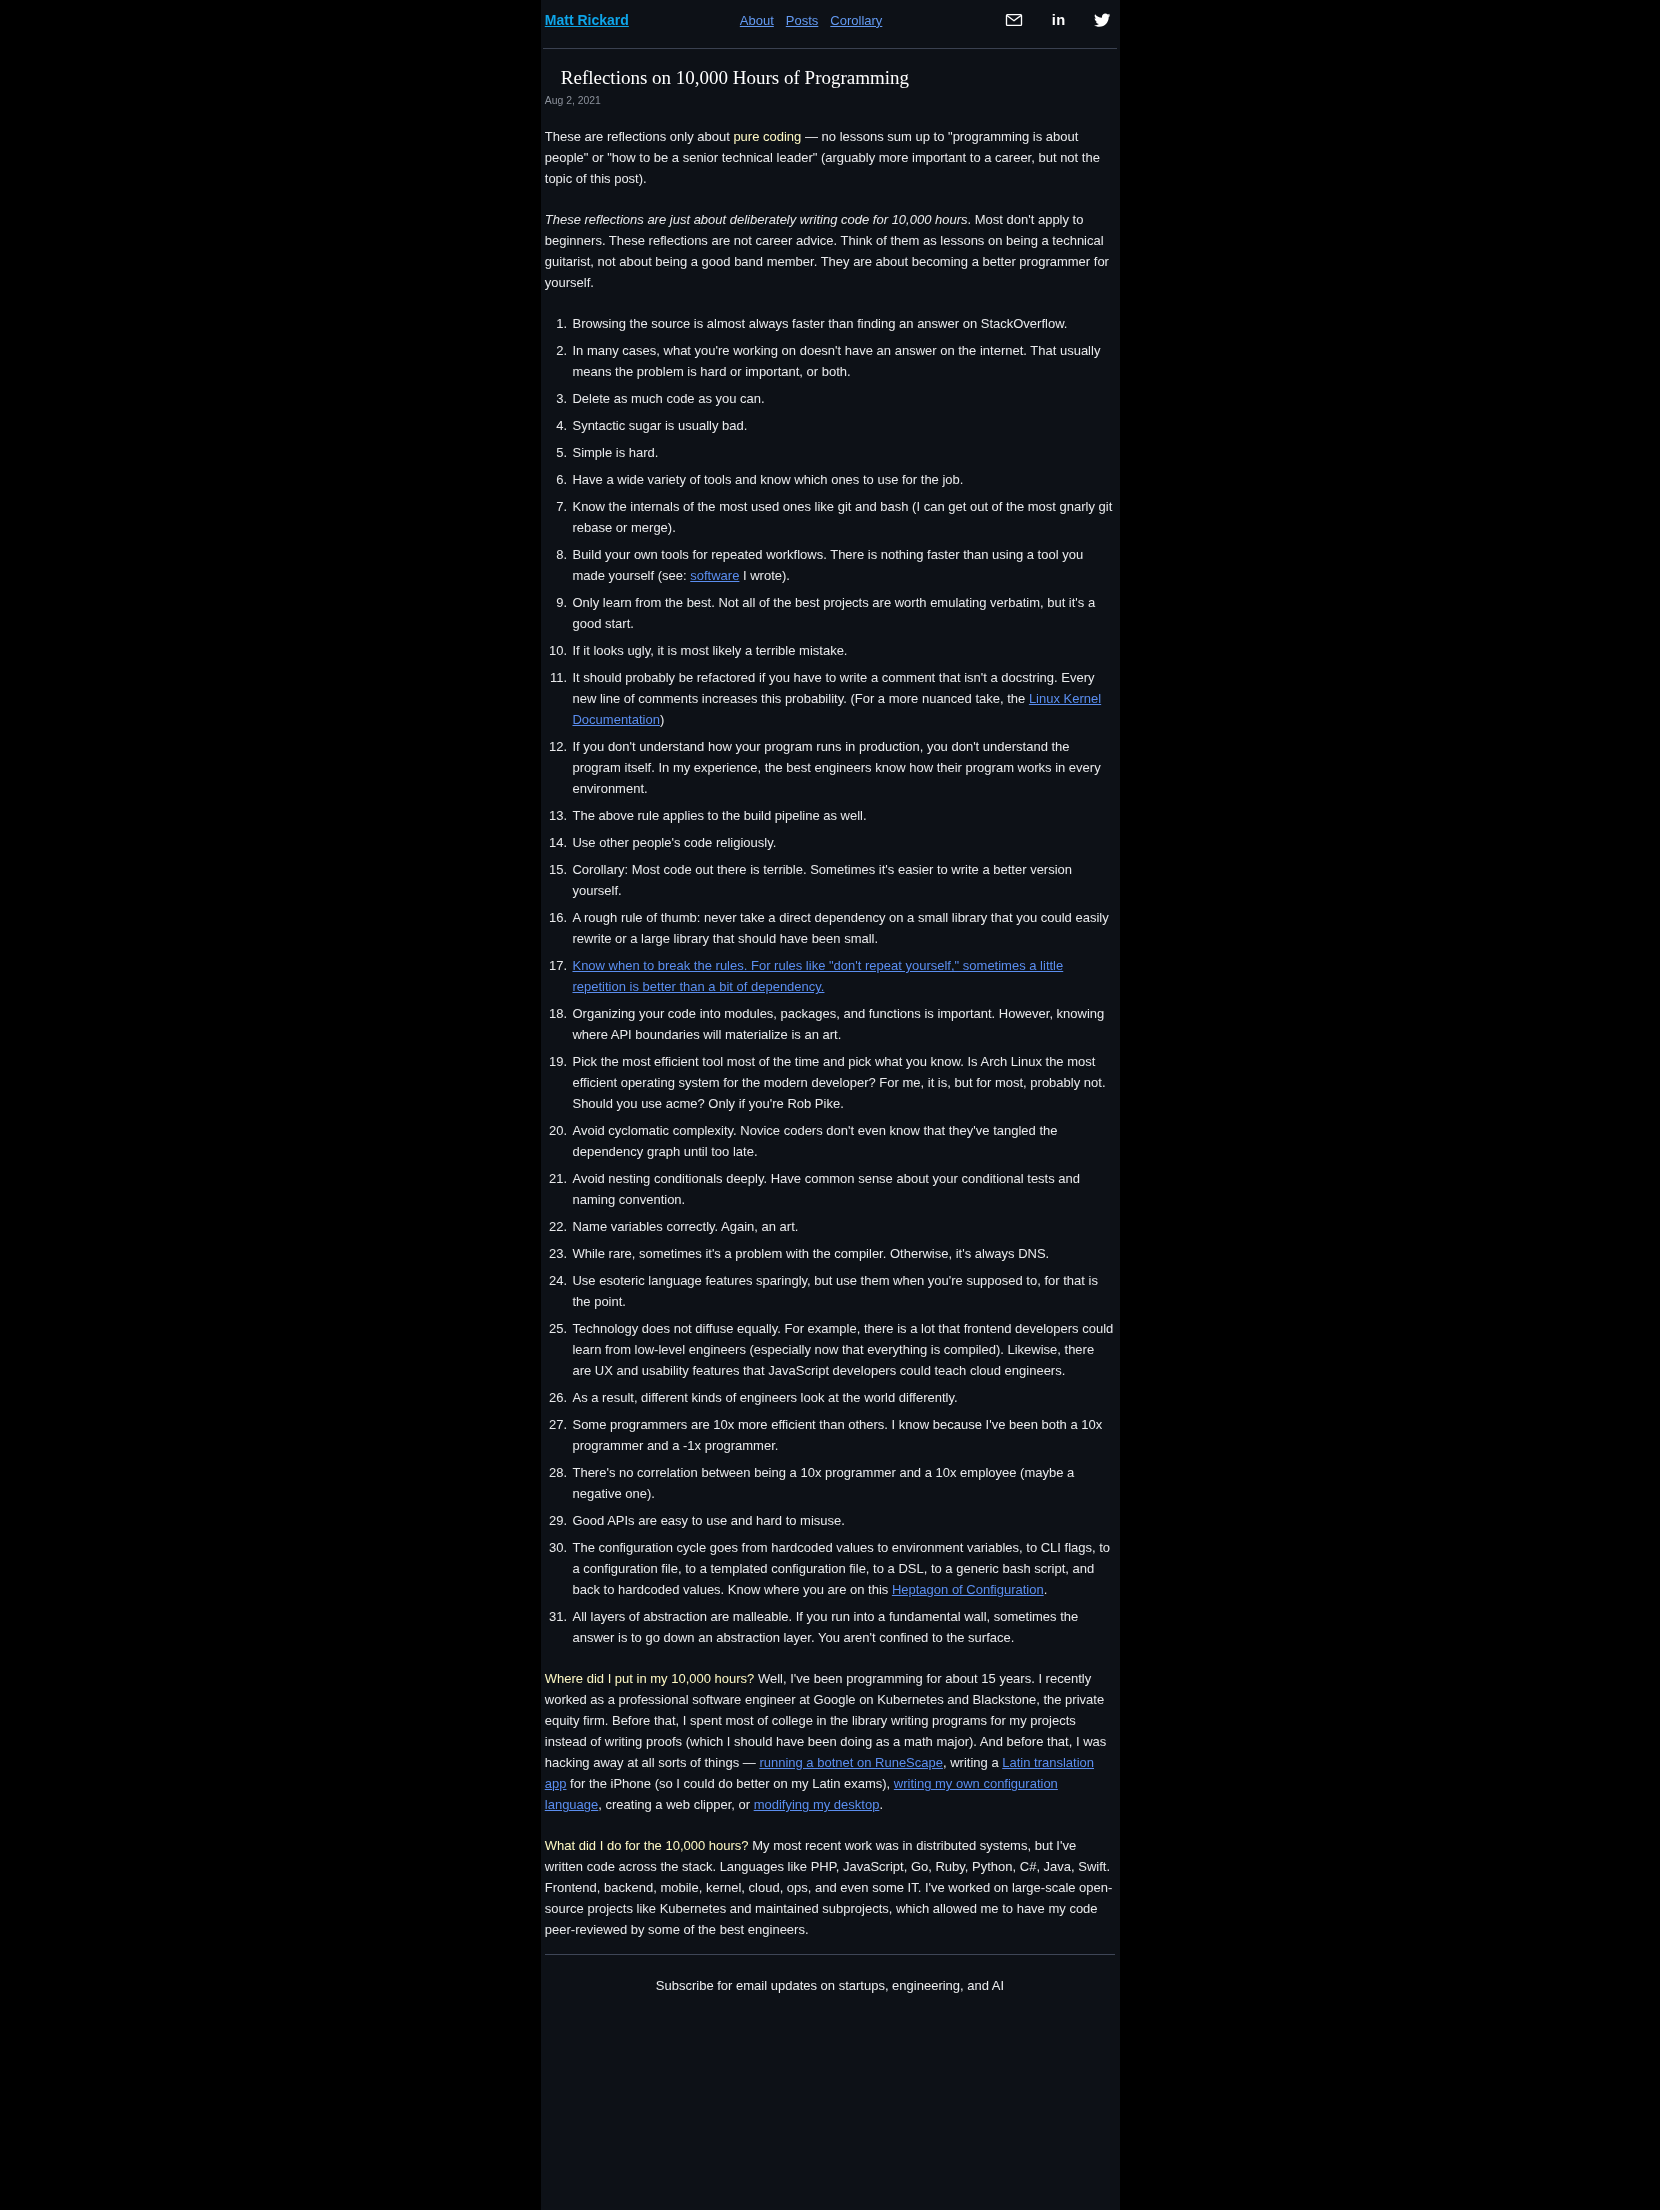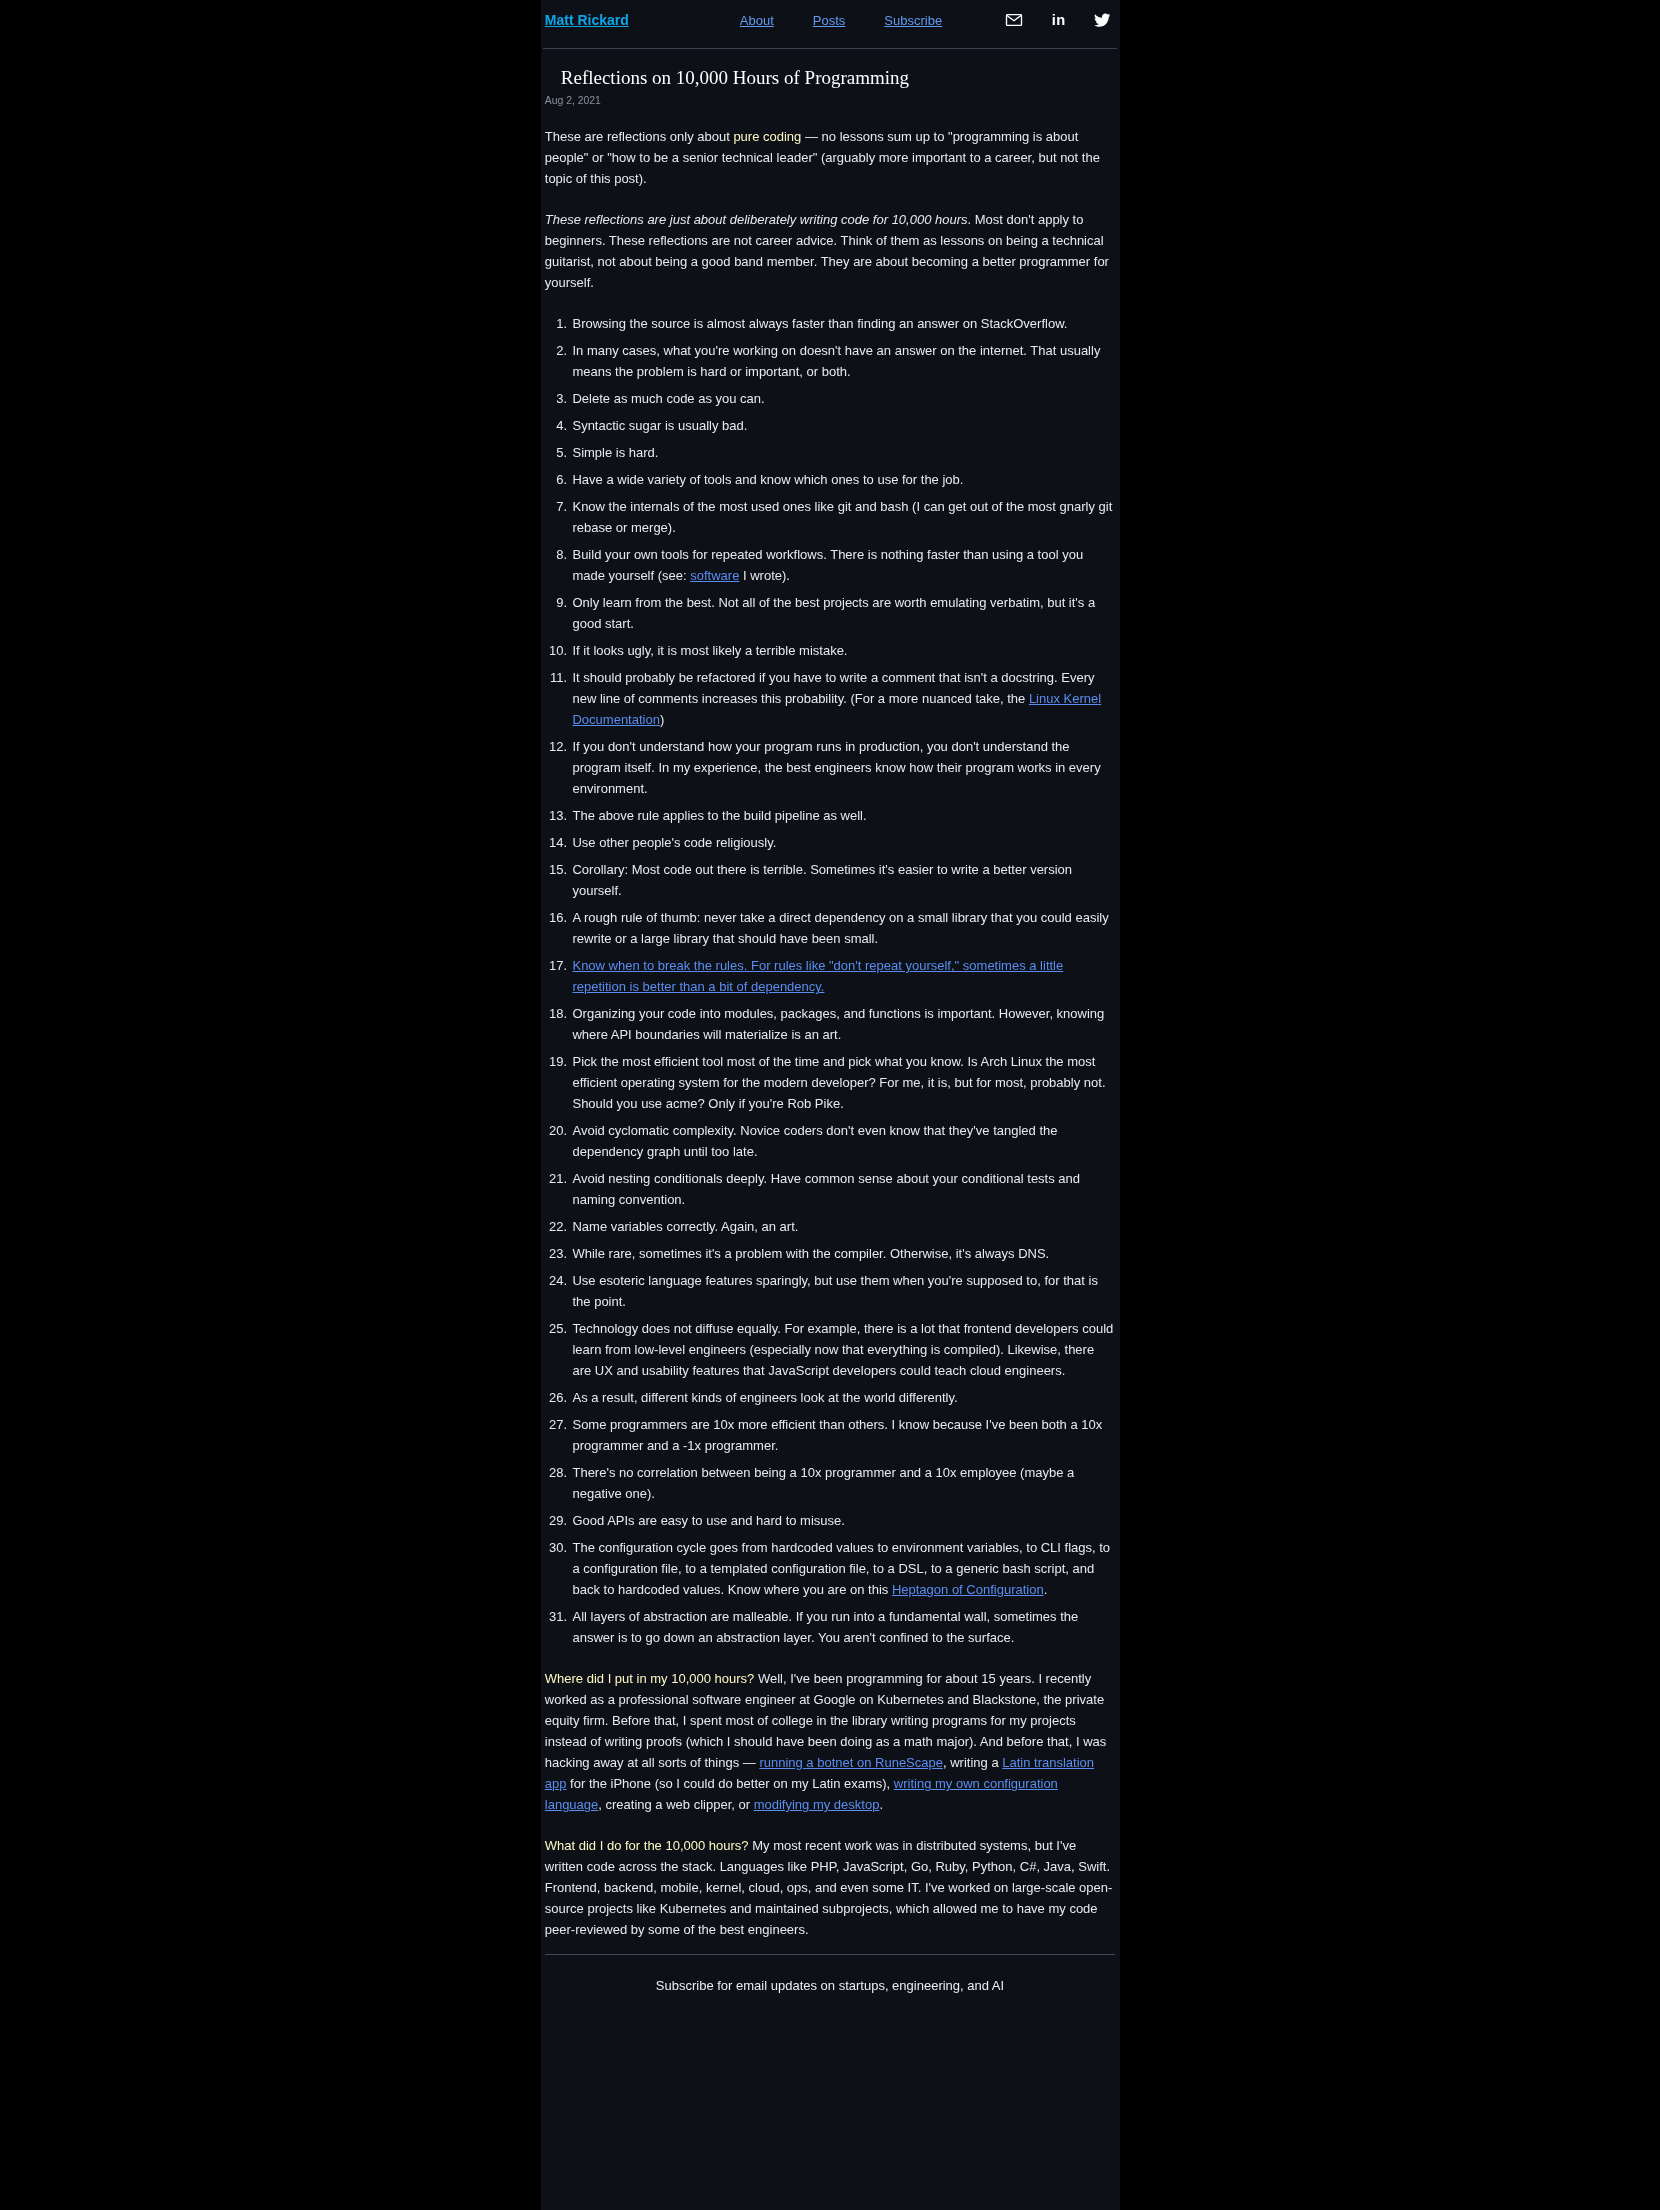--- a/index.html
+++ b/index.html
@@ -21,21 +21,21 @@
     padding: 10.4px 1.7px 0 1.7px;
   }
   .header-wrap { border-bottom: 0.9px solid #3a4150; padding-bottom: 18px; }
   .brand {
     font-size: 14px;
     font-weight: 700;
     color: #0ea5e9;
     text-decoration: underline;
     cursor: pointer;
   }
-  .nav { margin-left: 111px; display: flex; gap: 39px; }
+  .nav { margin-left: 111px; display: flex; gap: 12px; }
   .nav a {
     font-size: 13px;
     color: #639af2;
     text-decoration: underline;
     cursor: pointer;
   }
   .social { margin-left: auto; display: flex; align-items: center; gap: 28px; padding-right: 5.2px; }
   .social a { color: #ffffff; display: flex; align-items: center; text-decoration: none; cursor: pointer; justify-content: flex-end; }
   .linkedin-glyph { font-size: 14.7px; font-weight: 700; letter-spacing: 0.4px; }
 
@@ -80,21 +80,21 @@
 <body>
 
 <div class="page">
 
   <div class="header-wrap">
     <div class="site-header">
       <a class="brand">Matt Rickard</a>
       <nav class="nav">
         <a>About</a>
         <a>Posts</a>
-        <a>Subscribe</a>
+        <a>Corollary</a>
       </nav>
       <div class="social">
         <a aria-label="email">
           <svg width="20" height="20" viewBox="0 0 24 24" fill="none" stroke="#ffffff" stroke-width="1.6">
             <rect x="3" y="5.5" width="18" height="13" rx="1"></rect>
             <path d="M3.5 6.5 L12 12.8 L20.5 6.5"></path>
           </svg>
         </a>
         <a aria-label="linkedin">
           <span class="linkedin-glyph">in</span>

